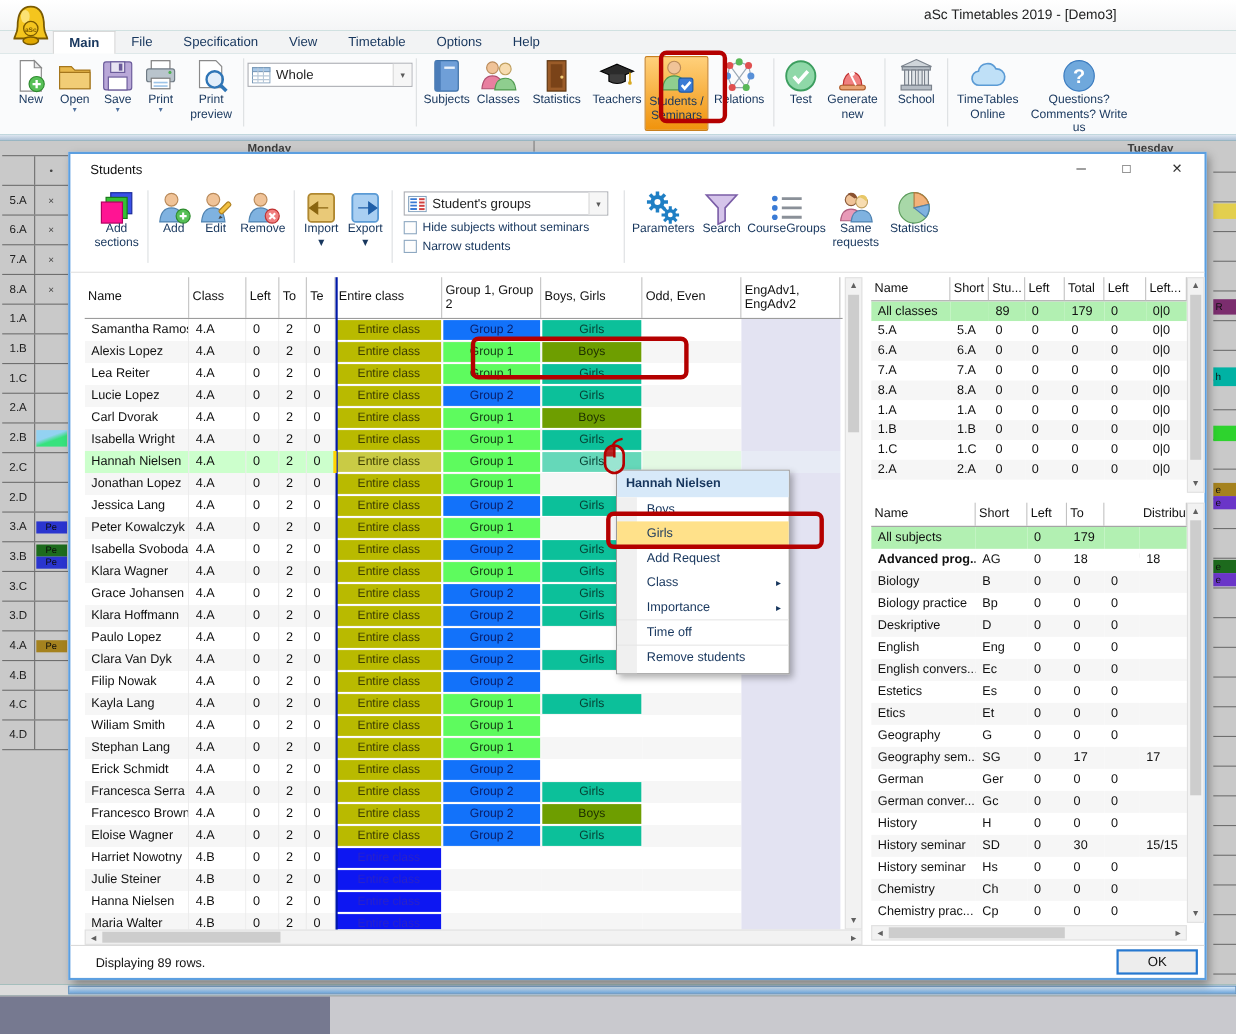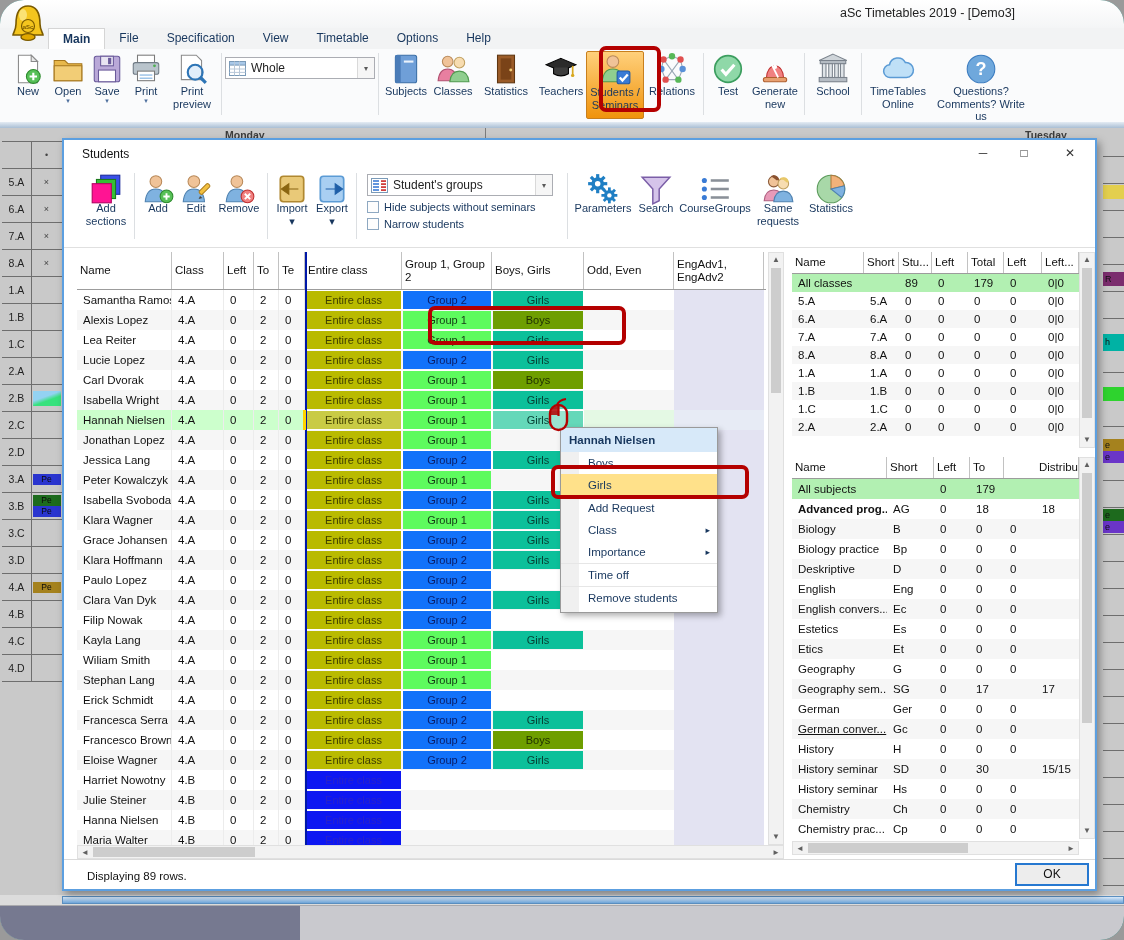--- a/index.html
+++ b/index.html
@@ -1,17 +1,17 @@
 <!DOCTYPE html>
 <html><head>
 <meta charset="utf-8">
 <style>
   html,body{margin:0;padding:0;background:#9a9a9a;}
   *{box-sizing:border-box;font-family:"Liberation Sans",sans-serif;}
-  .screen{position:relative;width:1124px;height:940px;background:#0f766e;overflow:hidden;border-radius:24px;}
+  .screen{position:relative;width:1124px;height:940px;background:#0f766e;overflow:hidden;}
   
   .titlebar{position:absolute;left:0;top:0;width:1124px;height:28px;background:linear-gradient(#ffffff,#f4f5f6);}
   .wtitle{position:absolute;left:840px;top:6px;font-size:12.5px;color:#222;}
   .logo{position:absolute;left:8px;top:2px;width:40px;height:42px;z-index:5;}
   .menubar{position:absolute;left:0;top:28px;width:1124px;height:21px;background:#f2f3f4;display:flex;padding-left:48px;}
   .mtab{padding:3px 14px 2px 14px;font-size:12px;color:#17365d;cursor:default;}
   .mtab.active{background:#ffffff;border:1px solid #d5d5d5;border-bottom:none;font-weight:bold;}
   .ribbon{position:absolute;left:0;top:49px;width:1124px;height:73px;background:#fafbfc;display:flex;align-items:flex-start;padding:2px 0 0 8px;}
   .rbtn{position:relative;display:flex;flex-direction:column;align-items:center;height:68px;padding-top:1px;font-size:11px;color:#17365d;text-align:center;line-height:1.15;flex:0 0 auto;}
   .rbtn .ricon{width:34px;height:32px;flex:0 0 auto;}
@@ -1366,21 +1366,21 @@
           </div>
           <div class="srow">
             <div class="cell" style="width: 95px; background: rgb(255, 255, 255); border-right: none;">German</div>
             <div class="cell" style="width: 47px; background: rgb(255, 255, 255); border-right: none;">Ger</div>
             <div class="cell" style="width: 36px; background: rgb(255, 255, 255); border-right: none;">0</div>
             <div class="cell" style="width: 34px; background: rgb(255, 255, 255); border-right: none;">0</div>
             <div class="cell" style="width: 32px; background: rgb(255, 255, 255); border-right: none;">0</div>
             <div class="cell" style="width: 43px; background: rgb(255, 255, 255); border-right: none;"></div>
           </div>
           <div class="srow">
-            <div class="cell" style="width: 95px; background: rgb(246, 246, 246); border-right: none; text-decoration: underline;">German conver...</div>
+            <div class="cell" style="width: 95px; background: rgb(246, 246, 246); border-right: none;">German conver...</div>
             <div class="cell" style="width: 47px; background: rgb(246, 246, 246); border-right: none;">Gc</div>
             <div class="cell" style="width: 36px; background: rgb(246, 246, 246); border-right: none;">0</div>
             <div class="cell" style="width: 34px; background: rgb(246, 246, 246); border-right: none;">0</div>
             <div class="cell" style="width: 32px; background: rgb(246, 246, 246); border-right: none;">0</div>
             <div class="cell" style="width: 43px; background: rgb(246, 246, 246); border-right: none;"></div>
           </div>
           <div class="srow">
             <div class="cell" style="width: 95px; background: rgb(255, 255, 255); border-right: none;">History</div>
             <div class="cell" style="width: 47px; background: rgb(255, 255, 255); border-right: none;">H</div>
             <div class="cell" style="width: 36px; background: rgb(255, 255, 255); border-right: none;">0</div>

